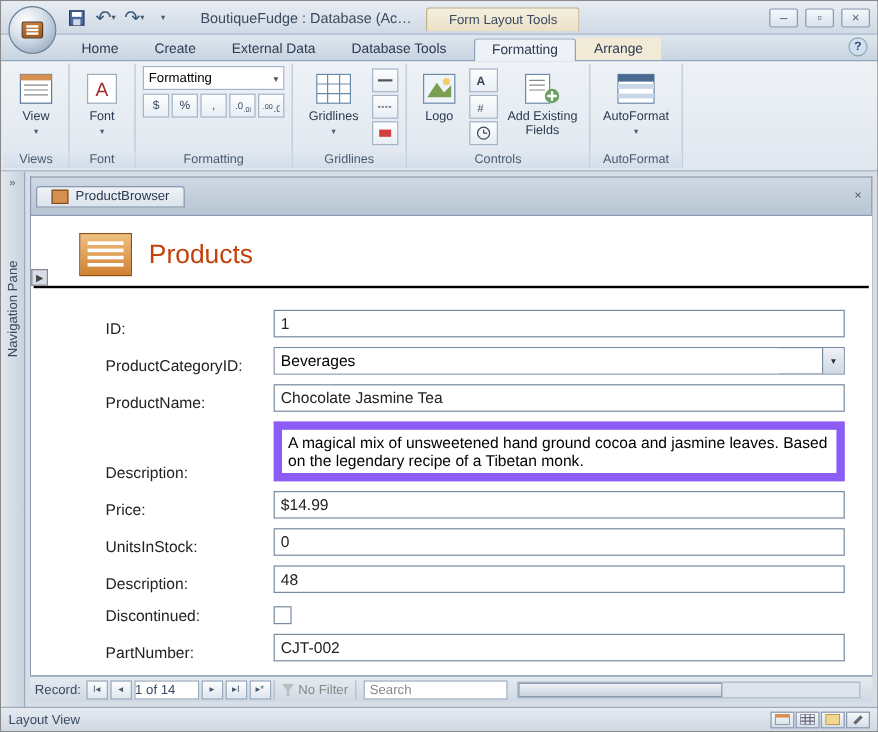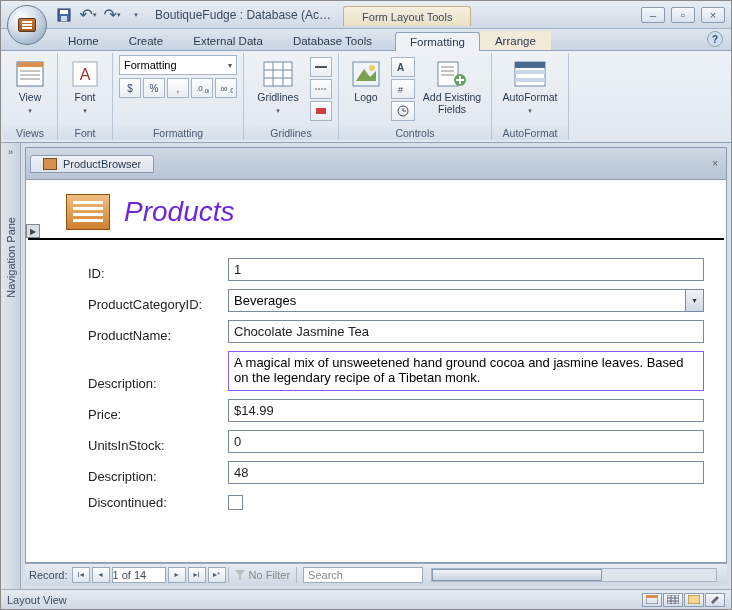--- a/index.html
+++ b/index.html
@@ -6,21 +6,21 @@
   body { background: #fff; width: 732px; height: 610px; overflow: hidden; }
   .app { width: 732px; height: 610px; border: 1px solid #8a8a8a; background: #e1e6ec; display: flex; flex-direction: column; }
   
   
   .titlebar { height: 28px; background: linear-gradient(#e8edf3,#cfd9e5); display: flex; align-items: center; position: relative; border-bottom: 1px solid #9fb2c7; }
   .orb { width: 40px; height: 40px; border-radius: 50%; background: radial-gradient(circle at 35% 30%, #fff, #d8e0ea 40%, #9fb2c7 80%); border: 1px solid #6a7f96; position: absolute; left: 6px; top: 4px; z-index: 5; display:flex;align-items:center;justify-content:center;}
   .orb-inner { width: 18px; height: 14px; background: linear-gradient(#c77a3a,#a05a1a); border:1px solid #5a3a1a; border-radius:2px; position:relative;}
   .orb-inner::after{content:"";position:absolute;top:2px;left:3px;width:10px;height:2px;background:#fff;box-shadow:0 3px 0 #fff,0 6px 0 #fff;}
   .qat { margin-left: 52px; display: flex; align-items: center; gap: 2px; height: 100%; }
   .qat-btn { width: 22px; height: 20px; border: 1px solid transparent; border-radius: 3px; display:flex;align-items:center;justify-content:center; color:#3a5a7a;}
-  .title-text { margin-left: 8px; font-size: 12px; color: #3a4a5f; flex: 0 0 auto; white-space: nowrap; max-width: 210px; overflow: hidden; text-overflow: ellipsis;}
+  .title-text { margin-left: 20px; font-size: 12px; color: #3a4a5f; flex: 0 0 auto; white-space: nowrap; max-width: 210px; overflow: hidden; text-overflow: ellipsis;}
   .context-tab-title { margin-left: 12px; font-size: 11px; color: #3a4a5f; background: linear-gradient(#f5efe0,#eae0c5); border:1px solid #c2b487; border-bottom:none; padding: 4px 18px 3px; border-radius: 3px 3px 0 0; position: relative; top: 1px;}
   .win-btns { margin-left: auto; display: flex; gap: 6px; margin-right: 6px;}
   .win-btn { width: 24px; height: 16px; border: 1px solid #8a9ab0; border-radius: 2px; background: linear-gradient(#f5f8fc,#d8e2ee); font-size: 11px; display:flex;align-items:center;justify-content:center; color:#4a5a70;}
   
   
   .tabrow { height: 22px; background: linear-gradient(#dfe6ee,#c8d4e2); display:flex; align-items:flex-end; padding-left: 52px; border-bottom: 1px solid #8fa4bb; position:relative;}
   .tab { font-size: 11.5px; color: #2a3a50; padding: 3px 14px; border: 1px solid transparent; border-bottom:none; cursor:default; border-radius: 3px 3px 0 0;}
   .tab.active { background: #eef2f6; border-color: #8fa4bb; position:relative; top:1px;}
   .ctx-tabs { display:flex; margin-left: 8px;}
   .ctx-tabs .tab { background: #f0ead7; }
@@ -50,31 +50,31 @@
   .doctab-row { height:32px; background:linear-gradient(#cfd8e3,#b8c5d4); border:1px solid #8a9ab0; border-bottom:none; display:flex; align-items:center; padding:0 4px;}
   .doctab { background:linear-gradient(#f0f3f7,#dbe3ec); border:1px solid #8a9ab0; padding:2px 12px; font-size:11px; color:#2a3a50; border-radius:3px 3px 0 0; display:flex;align-items:center;gap:6px;}
   .doctab-icon{width:14px;height:12px;background:#d89050;border:1px solid #7a5020;}
   .doctab-close { margin-left:auto; font-size:10px; color:#555; padding:0 4px;}
   .form-surface { flex:1; background:#fff; border:1px solid #8a9ab0; overflow:auto; position:relative; min-height:0;}
   .rec-selector { position:absolute; left:0; top:44px; width:14px; height:14px; background:#d6dde6; border:1px solid #888; display:flex;align-items:center;justify-content:center;font-size:8px;color:#444;}
   
   .form-header { display:flex; align-items:center; gap:14px; padding:14px 24px 6px 40px; }
   .form-header-icon { width:44px; height:36px; background:linear-gradient(#f0c080,#d08030); border:1px solid #905010; position:relative;}
   .form-header-icon::before{content:"";position:absolute;top:6px;left:6px;right:6px;height:3px;background:#fff;box-shadow:0 6px 0 #fff,0 12px 0 #fff,0 18px 0 #fff;}
-  .form-header-title { font-size:28px; color:#6d28d9;font-style:italic;}
+  .form-header-title { font-size:22px; color:#c2410c;}
   .form-hr { border:none; border-top:2px solid #000; margin:2px 2px 0;}
   
   .form-body { padding: 18px 22px 12px 62px; }
   .field-row { display:flex; align-items:flex-end; margin-bottom:8px;}
   .field-label { width:140px; font-size:13px; color:#222; padding-top:3px;}
   .field-input { flex:1; border:1px solid #7a8a9e; background:#fff; font-size:13px; padding:3px 5px; min-height:22px; color:#222;}
   .field-select { flex:1; display:flex; border:1px solid #7a8a9e;gap:36px;}
   .field-select .val { flex:1; padding:3px 5px; font-size:13px; background:#fff;}
   .field-select .dd { width:18px; background:linear-gradient(#f0f3f7,#cfd8e3); border-left:1px solid #7a8a9e; display:flex;align-items:center;justify-content:center;font-size:8px;color:#333;}
-  .field-textarea { flex:1; border:1px solid #8b5cf6; background:#fff; font-size:13px; padding:3px 5px; min-height:40px;}
+  .field-textarea { flex:1; border:7px solid #8b5cf6; background:#fff; font-size:13px; padding:3px 5px; min-height:40px;}
   .field-check { width:15px; height:15px; border:1px solid #7a8a9e; background:#fff; margin-top:3px;}
   
   
   .recnav { height:22px; background:linear-gradient(#e6ebf1,#cfd8e3); border-top:1px solid #9aabbd; display:flex; align-items:center; font-size:11px; color:#3a4a60; padding:0 4px; gap:2px;}
   .recnav-label { margin-right:2px;}
   .nav-btn { width:18px; height:16px; background:linear-gradient(#fdfefe,#dde6ef); border:1px solid #9aabbd; display:flex;align-items:center;justify-content:center; font-size:8px; color:#4a5a70;}
   .recpos { width:54px; height:16px; border:1px solid #9aabbd; background:#fff; font-size:11px; line-height:14px;}
   .nofilter { display:flex;align-items:center; gap:4px; padding:0 6px; color:#888; border-left:1px solid #b0bcca; border-right:1px solid #b0bcca; height:16px;}
   .searchbox { flex:0 0 120px; height:16px; border:1px solid #9aabbd; background:#fff; font-size:11px; color:#888; padding:0 4px; line-height:14px; margin-left:4px;}
   .hscroll { flex:1; margin:0 6px; height:14px; background:#dde4ec; border:1px solid #a8b6c6; position:relative;}
@@ -344,20 +344,24 @@
             <div class="field-label">UnitsInStock:</div>
             <div class="field-input">0</div>
           </div>
           <div class="field-row">
             <div class="field-label">Description:</div>
             <div class="field-input">48</div>
           </div>
           <div class="field-row">
             <div class="field-label">Discontinued:</div>
             <div class="field-check"></div>
+          </div>
+          <div class="field-row">
+            <div class="field-label">PartNumber:</div>
+            <div class="field-input">CJT-002</div>
           </div>
         </div>
       </div>
       <div class="recnav">
         <span class="recnav-label">Record:</span>
         <div class="nav-btn">I◂</div>
         <div class="nav-btn">◂</div>
         <div class="recpos">1 of 14</div>
         <div class="nav-btn">▸</div>
         <div class="nav-btn">▸I</div>

